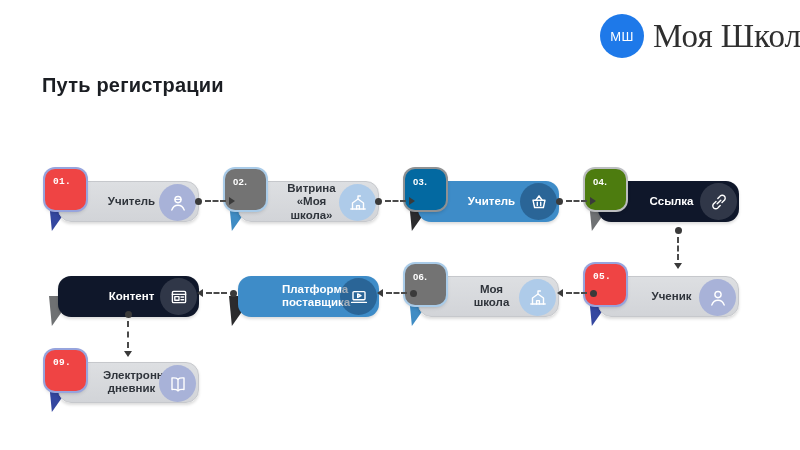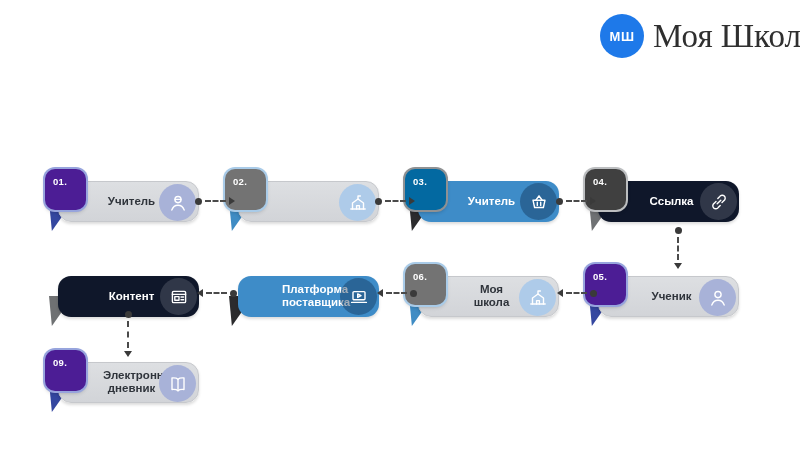--- a/index.html
+++ b/index.html
@@ -2,40 +2,40 @@
 <html><head>
 <meta charset="utf-8">
 <style>
   html,body{margin:0;padding:0;background:#fff;}
   body{font-family:"Liberation Sans",sans-serif;}
   #stage{position:relative;width:800px;height:450px;background:#ffffff;overflow:hidden;}
 
   
   .title{position:absolute;left:42px;top:74px;font-size:20px;font-weight:bold;color:#1b1e23;letter-spacing:.2px;}
   .ms-logo{position:absolute;left:600px;top:14px;display:flex;align-items:center;gap:9px;}
-  .ms-circle{width:44px;height:44px;border-radius:50%;background:#1e79e9;display:flex;align-items:center;justify-content:center;color:#fff;font-size:13px;font-weight:bold;letter-spacing:.5px;}
+  .ms-circle{width:44px;height:44px;border-radius:50%;background:#1e79e9;display:flex;align-items:center;justify-content:center;color:#fff;font-size:13px;font-weight:normal;letter-spacing:.5px;}
   .ms-name{font-family:"Liberation Serif",serif;font-size:33px;color:#2f2f2f;white-space:nowrap;}
   .meo-logo{position:absolute;left:698px;top:64px;width:80px;height:46px;}
   .meo-logo svg{position:absolute;left:0;top:0;}
   .meo-text{position:absolute;left:14px;top:14px;font-size:15px;font-weight:bold;color:#161616;letter-spacing:.5px;}
 
   
   .step{position:absolute;width:141px;height:41px;}
   .bar{position:absolute;inset:0;border-radius:13px;overflow:hidden;z-index:2;box-shadow:0 2px 3px rgba(0,0,0,.14);}
   .label{position:absolute;left:44px;right:38px;top:50%;transform:translateY(-50%);text-align:center;font-weight:bold;font-size:11.5px;line-height:1.18;white-space:pre-line;}
   .icircle{position:absolute;right:2px;top:2px;width:37px;height:37px;border-radius:50%;display:flex;align-items:center;justify-content:center;}
   .badge{position:absolute;left:-13px;top:-12px;width:41px;height:41px;border-radius:10px;z-index:3;box-shadow:0 2px 4px rgba(0,0,0,.28);}
   .badge span{display:block;margin:7px 0 0 8px;font-size:9.5px;font-weight:bold;color:#fff;letter-spacing:.3px;}
   .tail{position:absolute;left:-9px;top:20px;width:24px;height:30px;clip-path:polygon(0 0,100% 0,12% 100%);z-index:1;}
 
   
-  .v-badge-blue .badge{background:#4c1d95;box-shadow:0 0 0 2px #97a4dd,0 2px 4px rgba(0,0,0,.25);} .v-badge-blue .tail{background:#3447a0;}
+  .v-badge-blue .badge{background:#ef4444;box-shadow:0 0 0 2px #97a4dd,0 2px 4px rgba(0,0,0,.25);font-family:Liberation Mono, monospace;} .v-badge-blue .tail{background:#3447a0;}
   .v-badge-sky  .badge{background:#737373;box-shadow:0 0 0 2px #a9cbe8,0 2px 4px rgba(0,0,0,.25);} .v-badge-sky  .tail{background:#3f8cc4;}
   .v-badge-dark .badge{background:#0369a1;box-shadow:0 0 0 2px #8f9193,0 2px 4px rgba(0,0,0,.3);}  .v-badge-dark .tail{background:#2b2b2d;}
-  .v-badge-gray .badge{background:#404040;box-shadow:0 0 0 2px #bcbec0,0 2px 4px rgba(0,0,0,.25);} .v-badge-gray .tail{background:#6f7173;}
+  .v-badge-gray .badge{background:#4d7c0f;box-shadow:0 0 0 2px #bcbec0,0 2px 4px rgba(0,0,0,.25);} .v-badge-gray .tail{background:#6f7173;}
 
   .v-bar-gray   .bar{background:linear-gradient(#dddfe2,#d2d4d8);border:1px solid #c6c8cc;} .v-bar-gray .label{color:#2f343b;}
   .v-bar-blue   .bar{background:#3e8cc8;} .v-bar-blue .label{color:#fff;} .v-bar-blue .icircle{background:rgba(10,40,70,.38);}
   .v-bar-indigo .bar{background:#0f172a;} .v-bar-indigo .label{color:#fff;} .v-bar-indigo .icircle{background:rgba(255,255,255,.14);}
   .c-peri .icircle{background:#a8b2d8;}
   .c-lblue .icircle{background:#aecbe9;}
 
   
   .p1{left:58px;top:181px;}  .p2{left:238px;top:181px;} .p3{left:418px;top:181px;} .p4{left:598px;top:181px;}
   .p5{left:598px;top:276px;} .p6{left:418px;top:276px;} .p7{left:238px;top:276px;} .p8{left:58px;top:276px;}
@@ -54,20 +54,21 @@
   .a4{left:557px;top:288px;} .a5{left:377px;top:288px;} .a6{left:197px;top:288px;}
   .av1{left:673px;top:227px;height:42px;} .av2{left:123px;top:311px;height:46px;}
 
   .icon{stroke:#fff;fill:none;stroke-width:1.4;stroke-linecap:round;stroke-linejoin:round;}
 </style>
 </head>
 <body>
 
 <div id="stage">
 
+  <div class="title">Путь регистрации</div>
 
   <div class="ms-logo">
     <div class="ms-circle">МШ</div>
     <div class="ms-name">Моя Школа</div>
   </div>
 
 
   <div class="step p1 v-badge-blue v-bar-gray c-peri">
     <div class="tail"></div>
     <div class="bar">
@@ -81,20 +82,22 @@
       </div>
     </div>
     <div class="badge">
         <span>01.</span>
       </div>
   </div>
 
   <div class="step p2 v-badge-sky v-bar-gray c-lblue">
     <div class="tail"></div>
     <div class="bar">
+      <div class="label">Витрина
+«Моя школа»</div>
       <div class="icircle">
         <svg class="icon" width="20" height="20" viewBox="0 0 20 20">
             <path d="M4.5 16v-6l5.5-4 5.5 4v6"></path>
             <path d="M2.8 16h14.4"></path>
             <path d="M8.6 16v-3.4h2.8V16"></path>
             <path d="M10 6V3h2.4"></path>
           </svg>
       </div>
     </div>
     <div class="badge">

